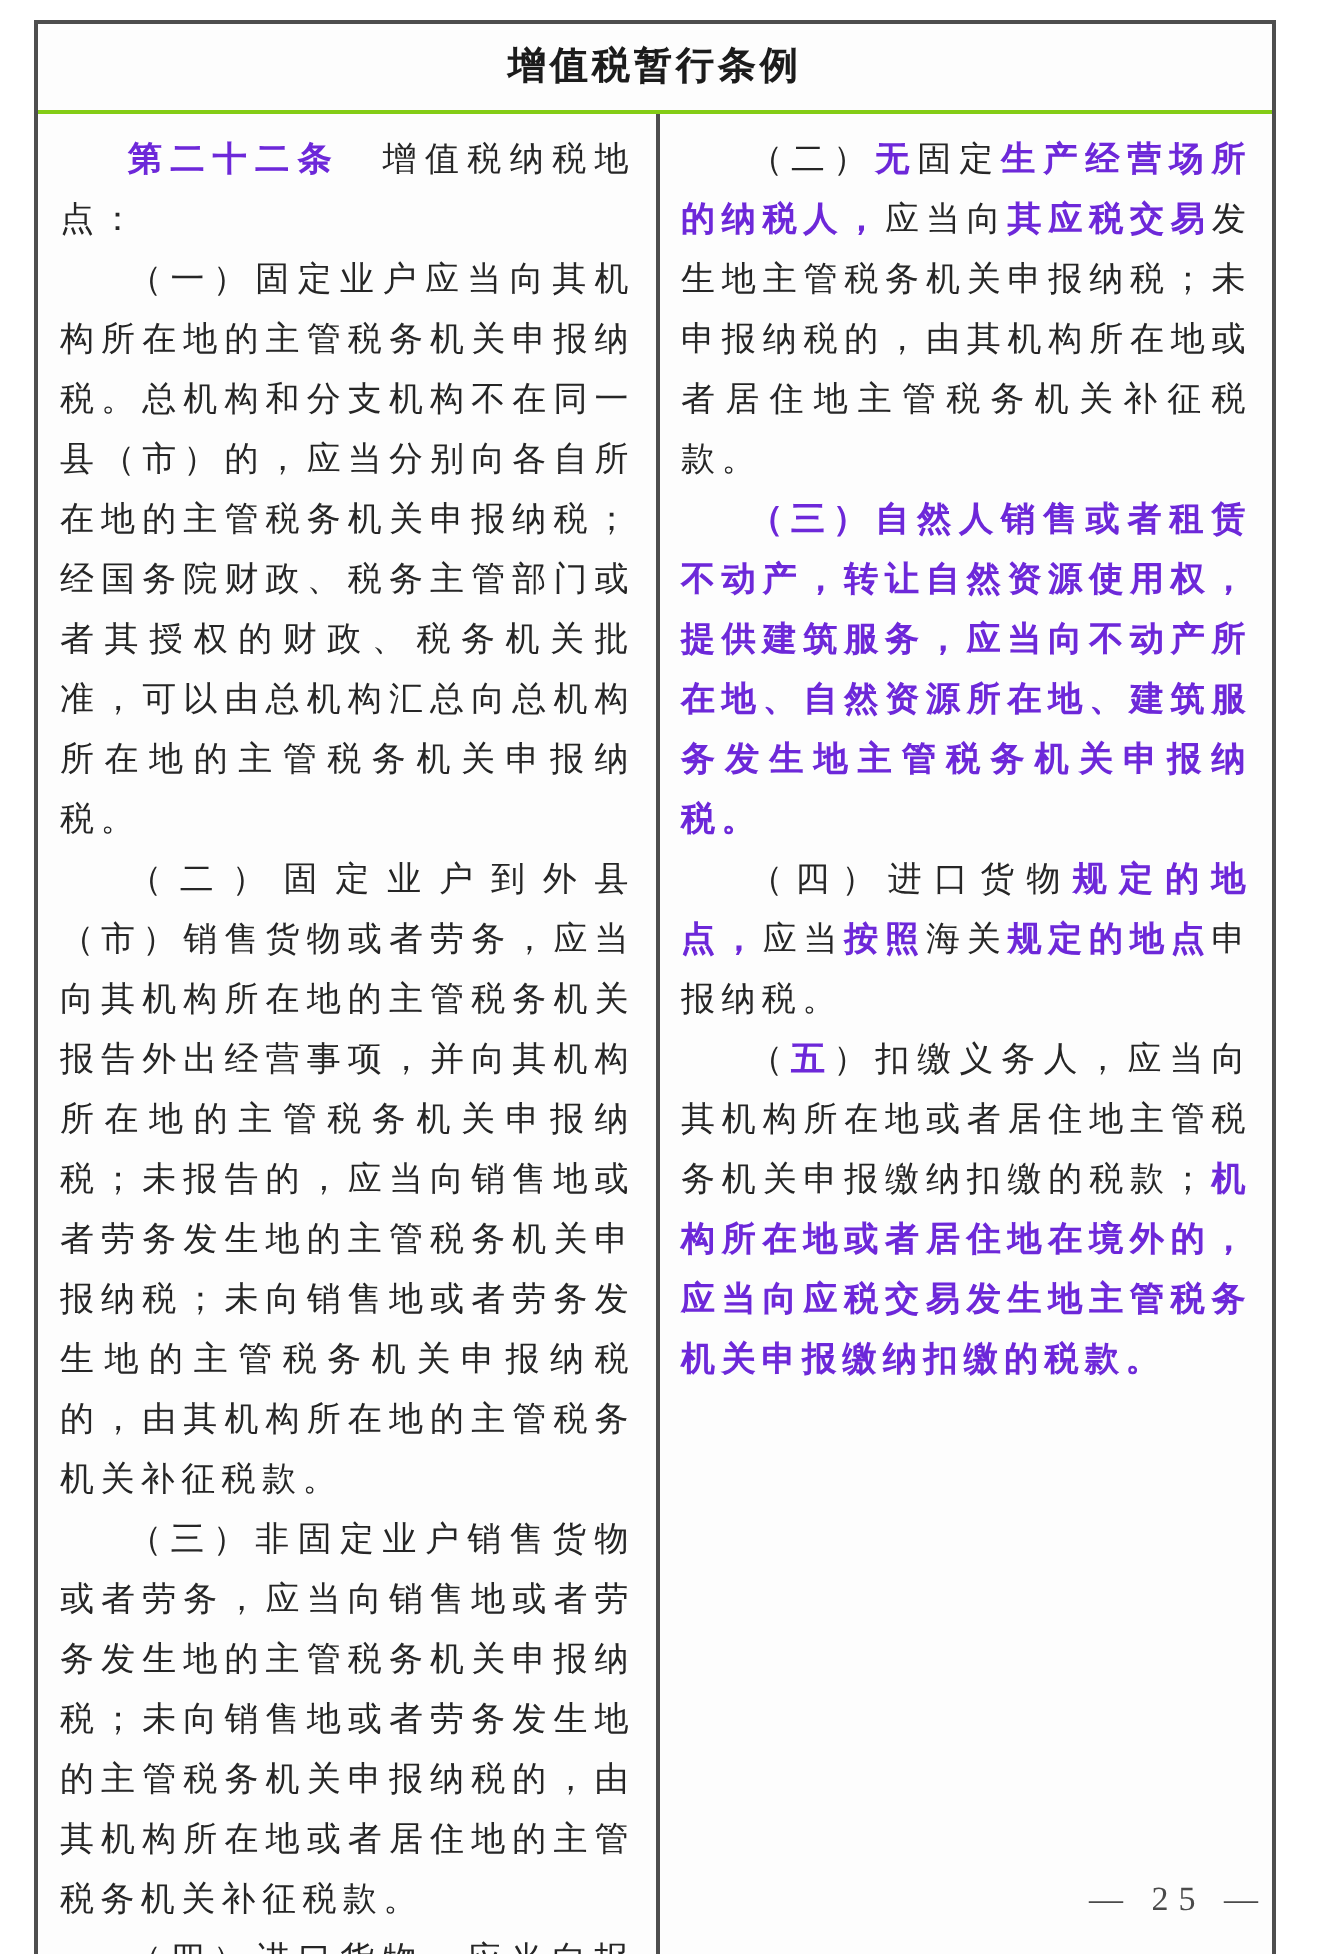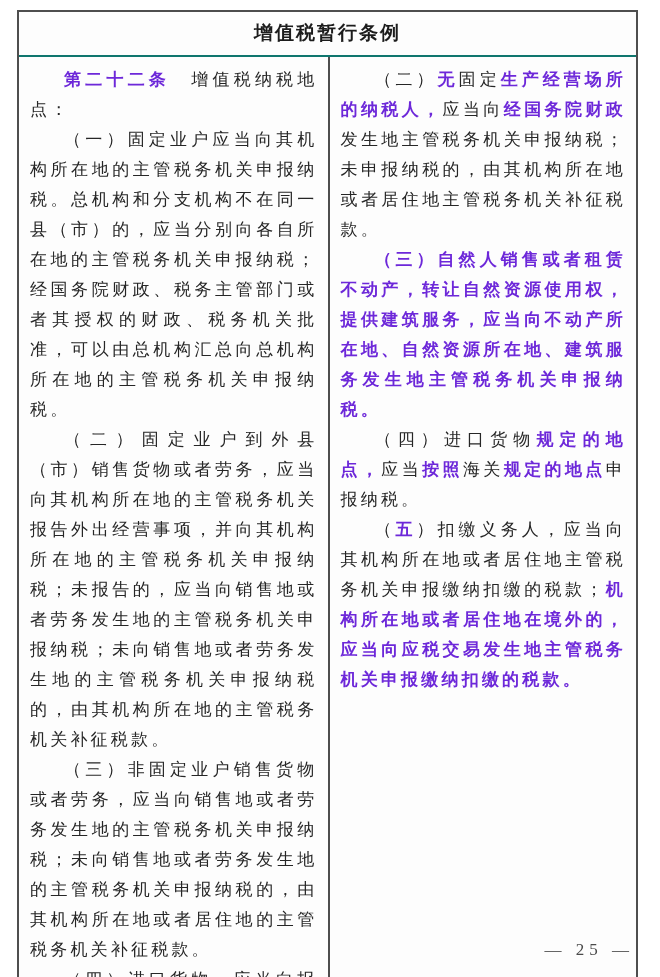--- a/index.html
+++ b/index.html
@@ -13,21 +13,21 @@
   .doc-table {
     position: absolute;
     left: 17px; top: 10px;
     width: 621px;
     border: 2px solid #4e4e4e;
     background: #fdfdfd;
     box-sizing: border-box;
   }
   .header-row {
     display: flex;
-    border-bottom: 2px solid #0f766e;
+    border-bottom: 2px solid #84cc16;
   }
   .header-cell {
     flex: 1 1 50%;
     text-align: center;
     padding: 8px 0 9px;
     font-size: 19px;
     font-weight: 700;
     letter-spacing: 2px;
     color: #1c1c1c;
     font-family: "Liberation Sans", sans-serif;
@@ -75,21 +75,21 @@
   </div>
   <div class="body-row">
     <div class="body-cell">
         <p class="para"><span class="bold">第二十二条</span><span>　增值税纳税地点：</span></p>
         <p class="para"><span>（一）固定业户应当向其机构所在地的主管税务机关申报纳税。总机构和分支机构不在同一县（市）的，应当分别向各自所在地的主管税务机关申报纳税；经国务院财政、税务主管部门或者其授权的财政、税务机关批准，可以由总机构汇总向总机构所在地的主管税务机关申报纳税。</span></p>
         <p class="para"><span>（二）固定业户到外县（市）销售货物或者劳务，应当向其机构所在地的主管税务机关报告外出经营事项，并向其机构所在地的主管税务机关申报纳税；未报告的，应当向销售地或者劳务发生地的主管税务机关申报纳税；未向销售地或者劳务发生地的主管税务机关申报纳税的，由其机构所在地的主管税务机关补征税款。</span></p>
         <p class="para"><span>（三）非固定业户销售货物或者劳务，应当向销售地或者劳务发生地的主管税务机关申报纳税；未向销售地或者劳务发生地的主管税务机关申报纳税的，由其机构所在地或者居住地的主管税务机关补征税款。</span></p>
         <p class="para"><span>（四）进口货物，应当向报关地海关申报纳税。</span></p>
       </div>
     <div class="body-cell">
-        <p class="para"><span>（二）</span><span class="bold">无</span><span>固定</span><span class="bold">生产经营场所的纳税人，</span><span>应当向</span><span class="bold">经国务院财政</span><span>发生地主管税务机关申报纳税；未申报纳税的，由其机构所在地或者居住地主管税务机关补征税款。</span></p>
+        <p class="para"><span>（二）</span><span class="bold">无</span><span>固定</span><span class="bold">生产经营场所的纳税人，</span><span>应当向</span><span class="bold">其应税交易</span><span>发生地主管税务机关申报纳税；未申报纳税的，由其机构所在地或者居住地主管税务机关补征税款。</span></p>
         <p class="para"><span class="bold">（三）自然人销售或者租赁不动产，转让自然资源使用权，提供建筑服务，应当向不动产所在地、自然资源所在地、建筑服务发生地主管税务机关申报纳税。</span></p>
         <p class="para"><span>（四）进口货物</span><span class="bold">规定的地点，</span><span>应当</span><span class="bold">按照</span><span>海关</span><span class="bold">规定的地点</span><span>申报纳税。</span></p>
         <p class="para"><span>（</span><span class="bold">五</span><span>）扣缴义务人，应当向其机构所在地或者居住地主管税务机关申报缴纳扣缴的税款；</span><span class="bold">机构所在地或者居住地在境外的，应当向应税交易发生地主管税务机关申报缴纳扣缴的税款。</span></p>
       </div>
   </div>
 </div>
 
 <div class="page-number">— 25 —</div>
 
 </body></html>

